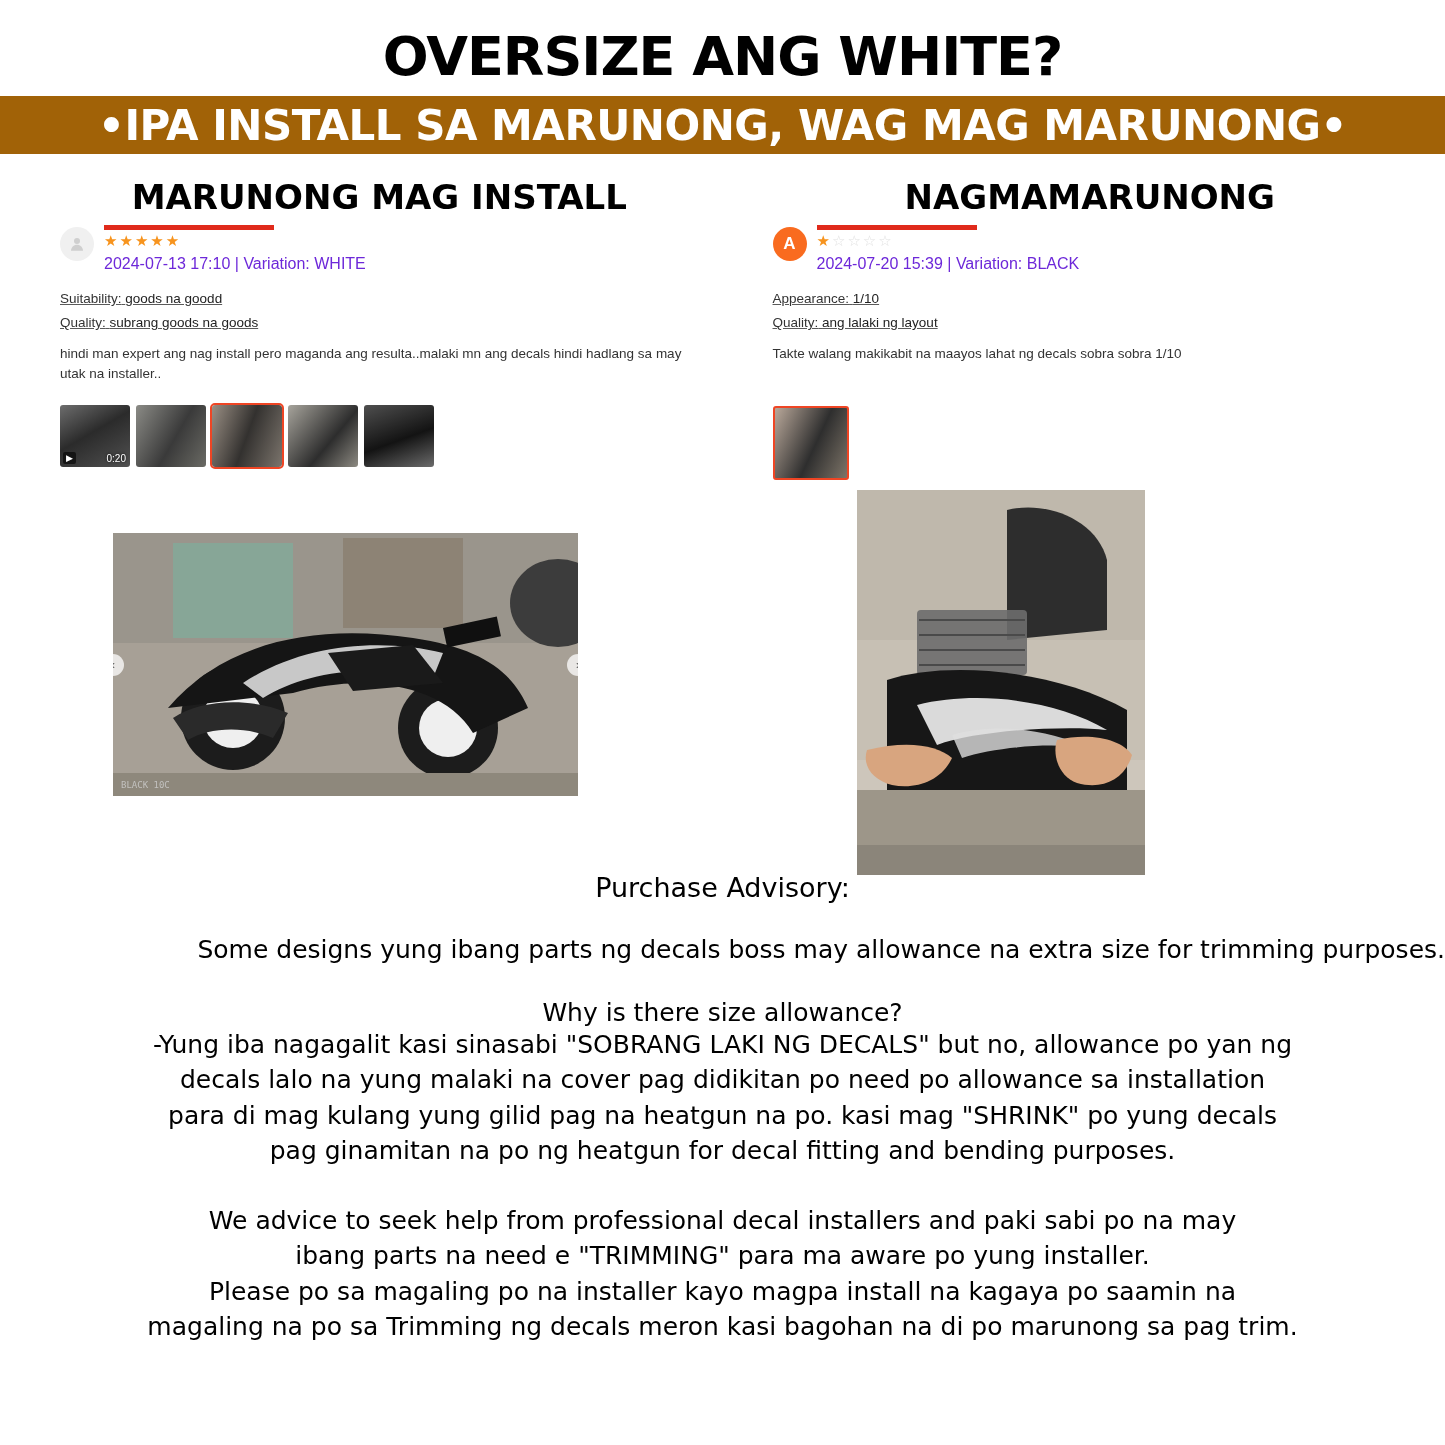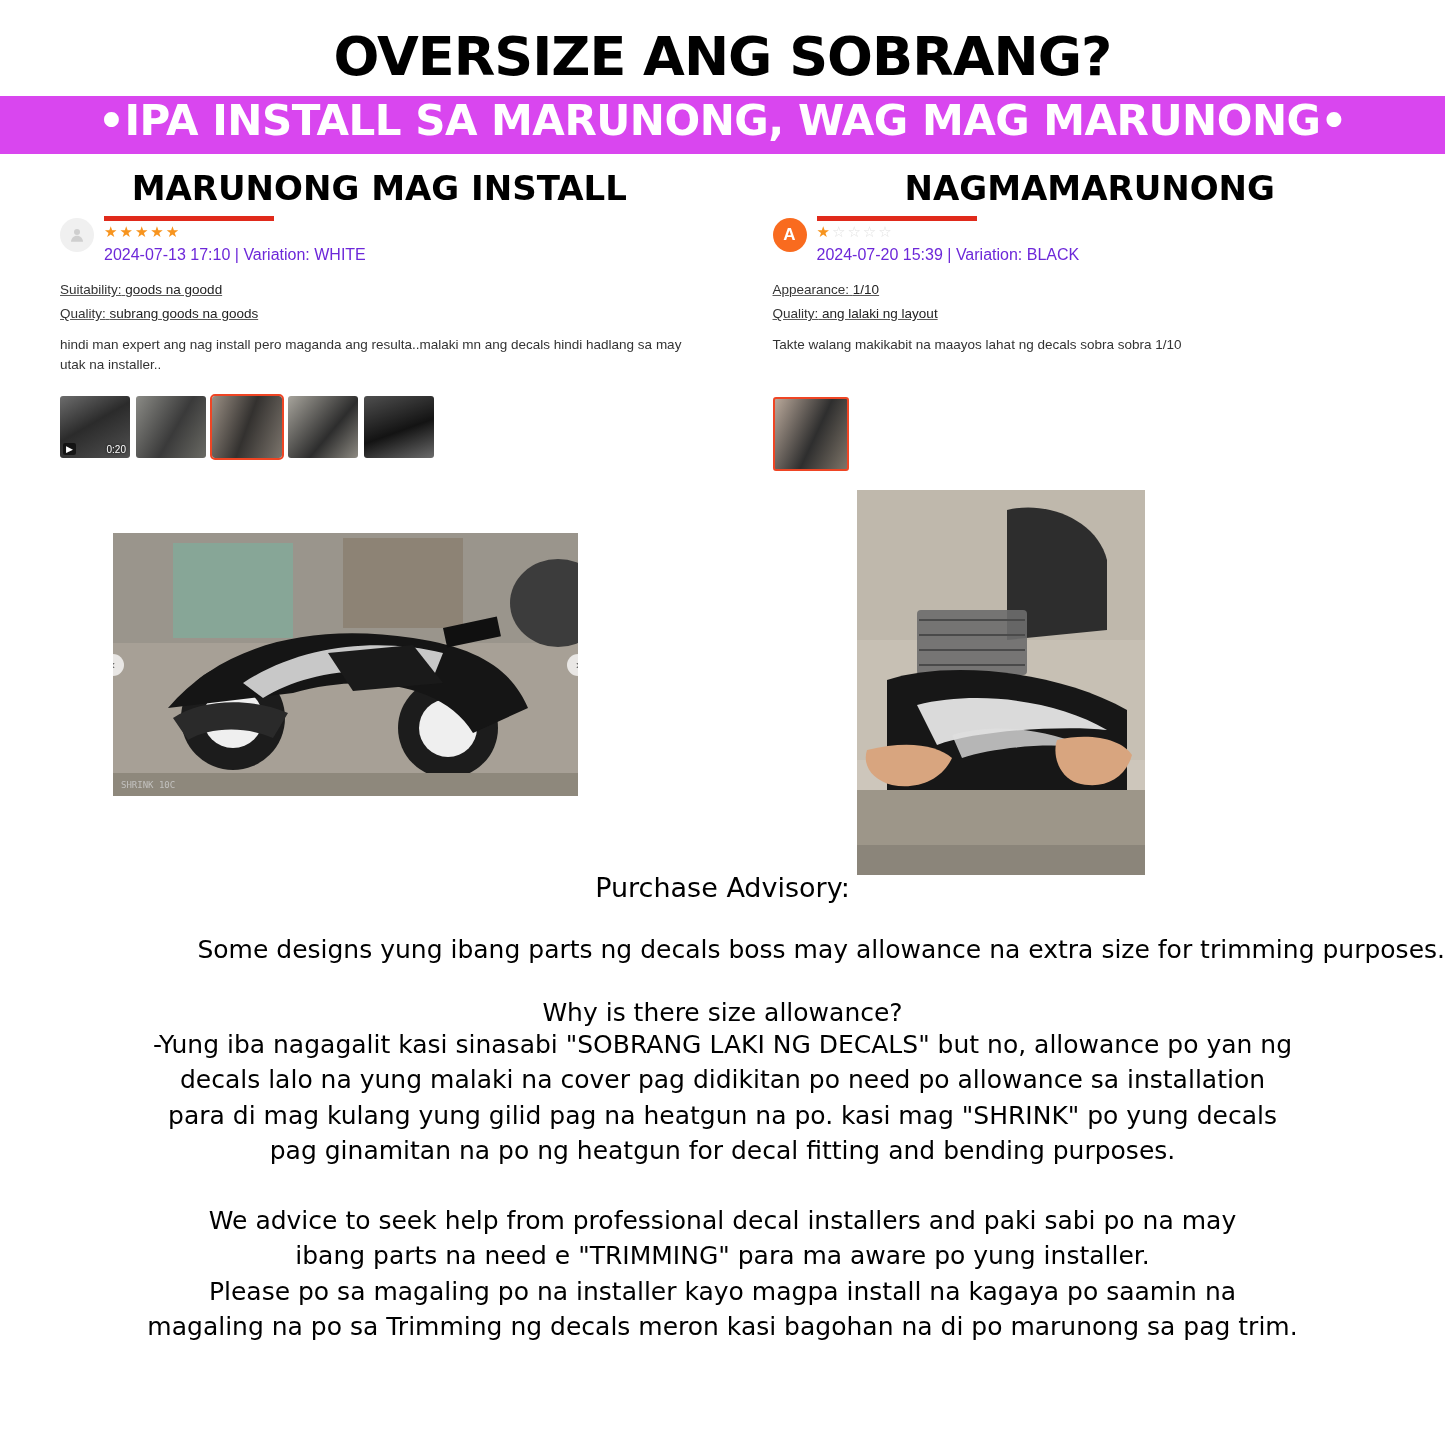--- a/index.html
+++ b/index.html
@@ -17,38 +17,39 @@
     font-family:"DejaVu Sans", sans-serif;
     font-weight:bold;
     font-size:54px;
     letter-spacing:-1px;
     color:#000;
     padding-top:30px;
     line-height:1.0;
   }
   .redbar{
     margin-top:12px;
-    background:#d946ef;
+    background:#a16207;
     height:58px;
     display:flex;
+    align-items:center;
     justify-content:center;
   }
   .redbar span{
     color:#ffffff;
     font-family:"DejaVu Sans", sans-serif;
     font-weight:bold;
     font-size:42px;
     letter-spacing:-0.5px;
     white-space:nowrap;
   }
 
   
   .col-heads{
     display:flex;
-    margin-top:14px;
+    margin-top:23px;
     padding-left:24px;
   }
   .col-head{
     width:50%;
     text-align:center;
     font-family:"DejaVu Sans", sans-serif;
     font-weight:bold;
     font-size:34px;
     color:#000;
   }
@@ -152,21 +153,21 @@
   }
   .adv-title{font-size:27px;font-weight:normal;}
   .adv-p{font-size:25px;line-height:1.38;margin-top:30px;text-align:right;}
   .adv-q{font-size:25px;margin-top:30px;}
   .adv-block{font-size:25px;line-height:1.42;}
   .adv-last{font-size:25px;line-height:1.42;margin-top:34px;}
 </style>
 </head>
 <body>
 
-<div class="headline">OVERSIZE ANG SOBRANG?</div>
+<div class="headline">OVERSIZE ANG WHITE?</div>
 
 <div class="redbar">
   <span>•IPA INSTALL SA MARUNONG, WAG MAG MARUNONG•</span>
 </div>
 
 <div class="col-heads">
   <div class="col-head">MARUNONG MAG INSTALL</div>
   <div class="col-head">NAGMAMARUNONG</div>
 </div>
 
@@ -260,21 +261,21 @@
       <path d="M55 175 C110 110, 200 90, 300 105 C370 115, 400 140, 415 175 L360 200 C330 150, 250 140, 180 160 Z" fill="#151515"></path>
       <path d="M130 150 C190 110, 270 105, 330 120 L320 145 C250 130, 190 140, 150 165 Z" fill="#e8e8e8" opacity=".85"></path>
       <path d="M215 120 L300 112 L330 150 L240 158 Z" fill="#1a1a1a"></path>
       <path d="M60 185 C90 165, 140 165, 175 180 L160 205 C130 192, 95 195, 75 207 Z" fill="#2a2a2a"></path>
       <rect x="330" y="95" width="55" height="20" fill="#101010" transform="rotate(-12 330 95)"></rect>
     </g>
     <rect x="0" y="240" width="465" height="23" fill="#8e887c"></rect>
   </svg>
   <div class="nav-arrow l">‹</div>
   <div class="nav-arrow r">›</div>
-  <div class="watermark">SHRINK 10C</div>
+  <div class="watermark">BLACK 10C</div>
 </div>
 
 <div class="photoR">
   <svg width="288" height="385" viewBox="0 0 288 385" aria-hidden="true">
     <rect width="288" height="385" fill="#cdc6bb"></rect>
     <rect x="0" y="0" width="288" height="150" fill="#bfb8ac"></rect>
     <rect x="0" y="150" width="288" height="120" fill="#c7c0b4"></rect>
     <rect x="0" y="300" width="288" height="85" fill="#9d9689"></rect>
     <path d="M150 20 C190 10, 240 30, 250 70 L250 140 L150 150 Z" fill="#2d2d2d"></path>
     <rect x="60" y="120" width="110" height="65" rx="4" fill="#6d6d6d" opacity=".9"></rect>

